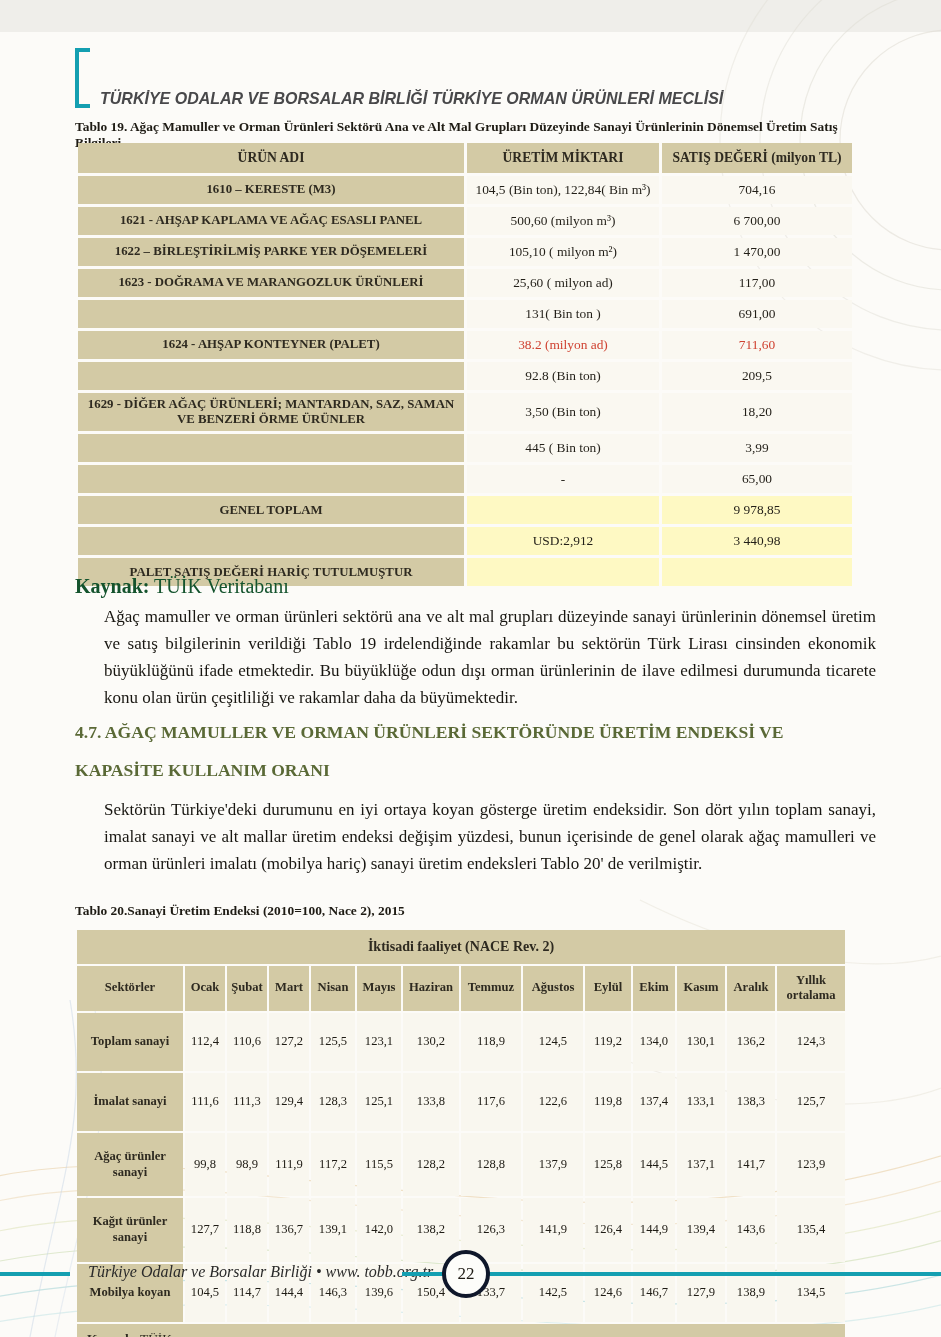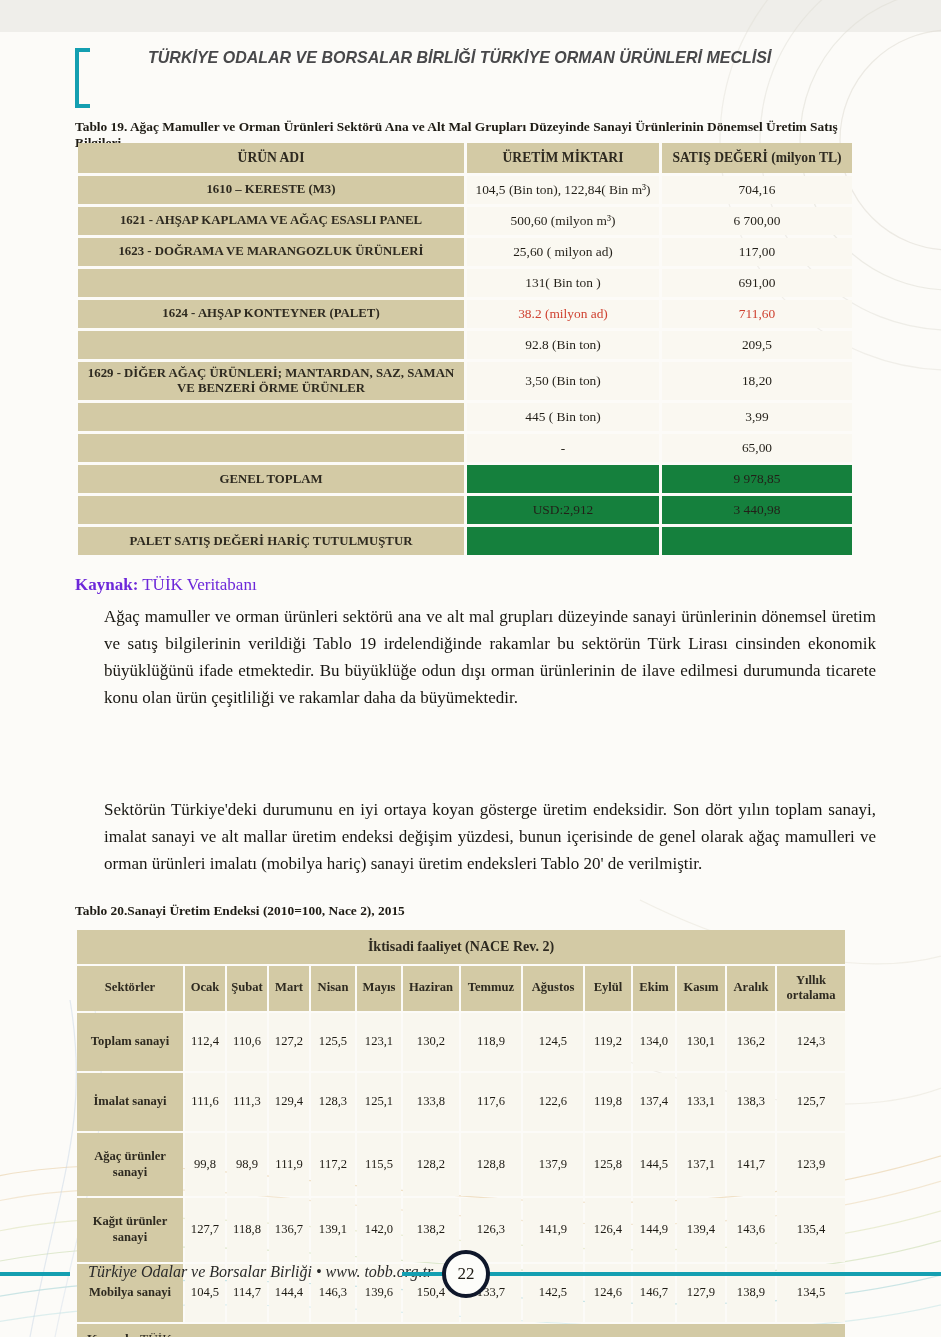--- a/index.html
+++ b/index.html
@@ -5,41 +5,41 @@
   html,body { margin:0; padding:0; background:#e9e8e4; }
   .page {
     position:relative; width:941px; height:1337px; margin:0 auto;
     background:#fcfbf8; overflow:hidden;
     font-family:"Liberation Serif", serif; color:#221f18;
   }
   .top-band { position:absolute; top:0; left:0; right:0; height:32px; background:#efeeea; }
   .deco { position:absolute; inset:0; pointer-events:none; }
 
   
-  .doc-header { position:absolute; top:48px; left:75px; display:flex; align-items:flex-start;gap:48px; }
+  .doc-header { position:absolute; top:48px; left:75px; display:flex; align-items:flex-end; }
   .bracket { width:11px; height:52px; border-left:4px solid #149fb1; border-top:4px solid #149fb1; border-bottom:4px solid #149fb1; }
   .doc-title {
     margin-left:10px; font-family:"Liberation Sans", sans-serif; font-style:italic; font-weight:bold;
     font-size:16.5px; color:#48484a; white-space:nowrap; transform:scaleX(.97); transform-origin:left center;
   }
 
   .caption { position:absolute; left:75px; width:780px; font-weight:bold; font-size:13.4px; color:#1e1b14; }
   .cap19 { top:119px; }
   .cap20 { top:903px; }
 
   
   .t19 { position:absolute; top:140px; left:75px; width:770px; border-collapse:separate; border-spacing:3px; table-layout:fixed; }
   .t19 th, .t19 td { text-align:center; vertical-align:middle; line-height:1.18; }
   .t19 th { background:#d3caa5; font-size:13.6px; font-weight:bold; padding:7px 4px; color:#2e2a20; }
   .t19 td.lbl { background:#d3caa5; font-weight:bold; font-size:12.8px; padding:4px 8px; height:20px; color:#2e2a20; }
   .t19 td.val { background:#faf8f1; font-size:13.4px; padding:4px 6px; height:20px; }
-  .t19 td.val.tan { background:#15803d; }
+  .t19 td.val.tan { background:#fef9c3; }
   .t19 td.red { color:#cf4130; }
 
-  .kaynak { position:absolute; left:75px; font-size:17px; color:#6d28d9; }
+  .kaynak { position:absolute; left:75px; font-size:20px; color:#14532d; }
   .k19 { top:575px; }
   .kaynak .klabel { font-weight:bold; }
 
   .para { position:absolute; left:75px; width:772px; font-size:17px; line-height:1.585; text-align:justify; color:#181611;margin-left:29px; }
   .p1 { top:604px; }
   .p2 { top:797px; }
 
   .sec-heading { position:absolute; top:724px; left:75px; width:772px; font-weight:bold; font-size:17.6px; color:#5a6936; }
   .sec-heading .hl { line-height:1.0; margin-bottom:20px; }
 
@@ -114,20 +114,25 @@
           <td class="lbl">1610 – KERESTE (M3)</td>
           <td class="val">104,5 (Bin ton), 122,84( Bin m³)</td>
           <td class="val">704,16</td>
         </tr>
         <tr>
           <td class="lbl">1621 - AHŞAP KAPLAMA VE AĞAÇ ESASLI PANEL</td>
           <td class="val">500,60 (milyon m³)</td>
           <td class="val">6 700,00</td>
         </tr>
         <tr>
+          <td class="lbl">1622 – BİRLEŞTİRİLMİŞ PARKE YER DÖŞEMELERİ</td>
+          <td class="val">105,10 ( milyon  m²)</td>
+          <td class="val">1 470,00</td>
+        </tr>
+        <tr>
           <td class="lbl">1623 - DOĞRAMA VE MARANGOZLUK ÜRÜNLERİ</td>
           <td class="val">25,60 ( milyon  ad)</td>
           <td class="val">117,00</td>
         </tr>
         <tr>
           <td class="lbl"></td>
           <td class="val">131( Bin ton )</td>
           <td class="val">691,00</td>
         </tr>
         <tr>
@@ -172,20 +177,24 @@
         </tr>
       </tbody>
   </table>
 
   <div class="kaynak k19">
     <span class="klabel">Kaynak:</span><span> TÜİK Veritabanı</span>
   </div>
 
   <div class="para p1">Ağaç mamuller ve orman ürünleri sektörü ana ve alt mal grupları düzeyinde sanayi ürünlerinin dönemsel üretim ve satış bilgilerinin verildiği Tablo 19 irdelendiğinde rakamlar bu sektörün Türk Lirası cinsinden ekonomik büyüklüğünü ifade etmektedir. Bu büyüklüğe odun dışı orman ürünlerinin de ilave edilmesi durumunda ticarete konu olan ürün çeşitliliği ve rakamlar daha da büyümektedir.</div>
 
+  <div class="sec-heading">
+    <div class="hl">4.7. AĞAÇ MAMULLER VE ORMAN ÜRÜNLERİ SEKTÖRÜNDE ÜRETİM ENDEKSİ VE</div>
+    <div class="hl">KAPASİTE KULLANIM ORANI</div>
+  </div>
 
   <div class="para p2">Sektörün Türkiye'deki durumunu en iyi ortaya koyan gösterge üretim endeksidir. Son dört yılın toplam sanayi, imalat sanayi ve alt mallar üretim endeksi değişim yüzdesi, bunun içerisinde de genel olarak ağaç mamulleri ve orman ürünleri imalatı (mobilya hariç) sanayi üretim endeksleri Tablo 20' de verilmiştir.</div>
 
   <div class="caption cap20">Tablo 20.Sanayi Üretim Endeksi (2010=100, Nace 2), 2015</div>
 
   <table class="t20">
     <colgroup>
       <col style="width:106px">
         <col style="width:40px">
         <col style="width:40px">
@@ -281,21 +290,21 @@
           <td class="iv">138,2</td>
           <td class="iv">126,3</td>
           <td class="iv">141,9</td>
           <td class="iv">126,4</td>
           <td class="iv">144,9</td>
           <td class="iv">139,4</td>
           <td class="iv">143,6</td>
           <td class="iv">135,4</td>
         </tr>
         <tr>
-          <td class="sec">Mobilya sanayi</td>
+          <td class="sec">Mobilya koyan</td>
           <td class="iv">104,5</td>
           <td class="iv">114,7</td>
           <td class="iv">144,4</td>
           <td class="iv">146,3</td>
           <td class="iv">139,6</td>
           <td class="iv">150,4</td>
           <td class="iv">133,7</td>
           <td class="iv">142,5</td>
           <td class="iv">124,6</td>
           <td class="iv">146,7</td>

